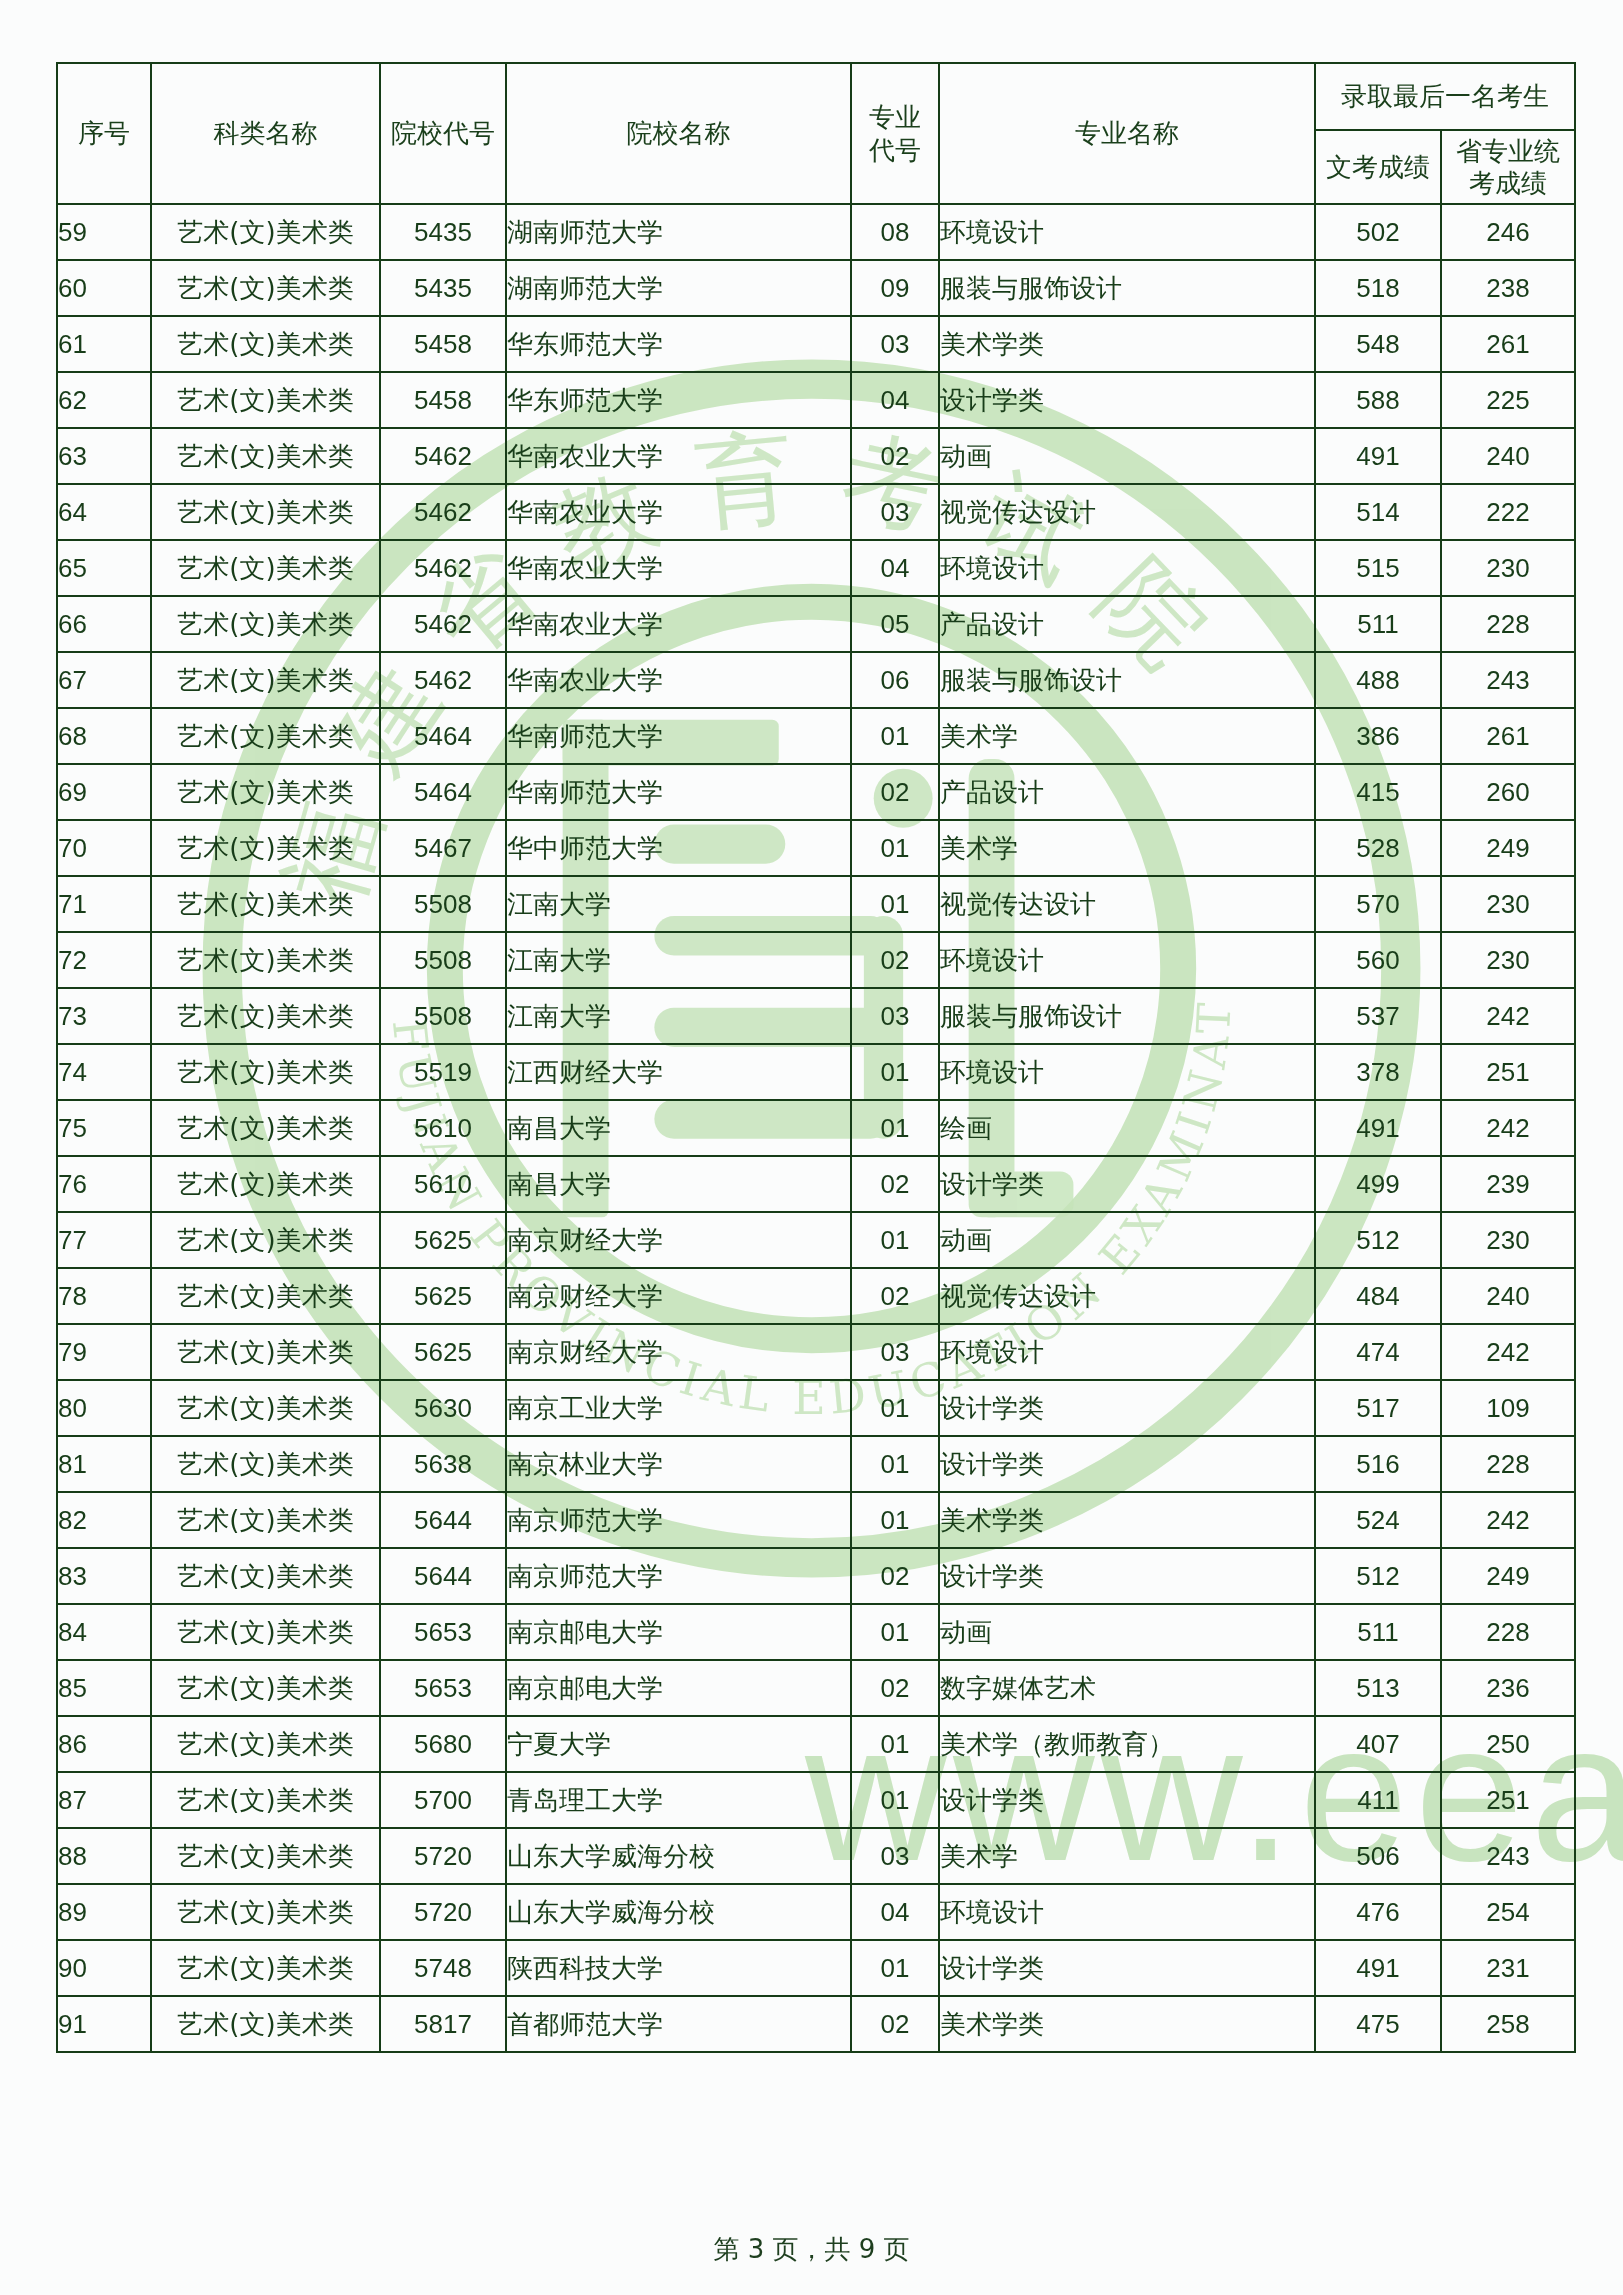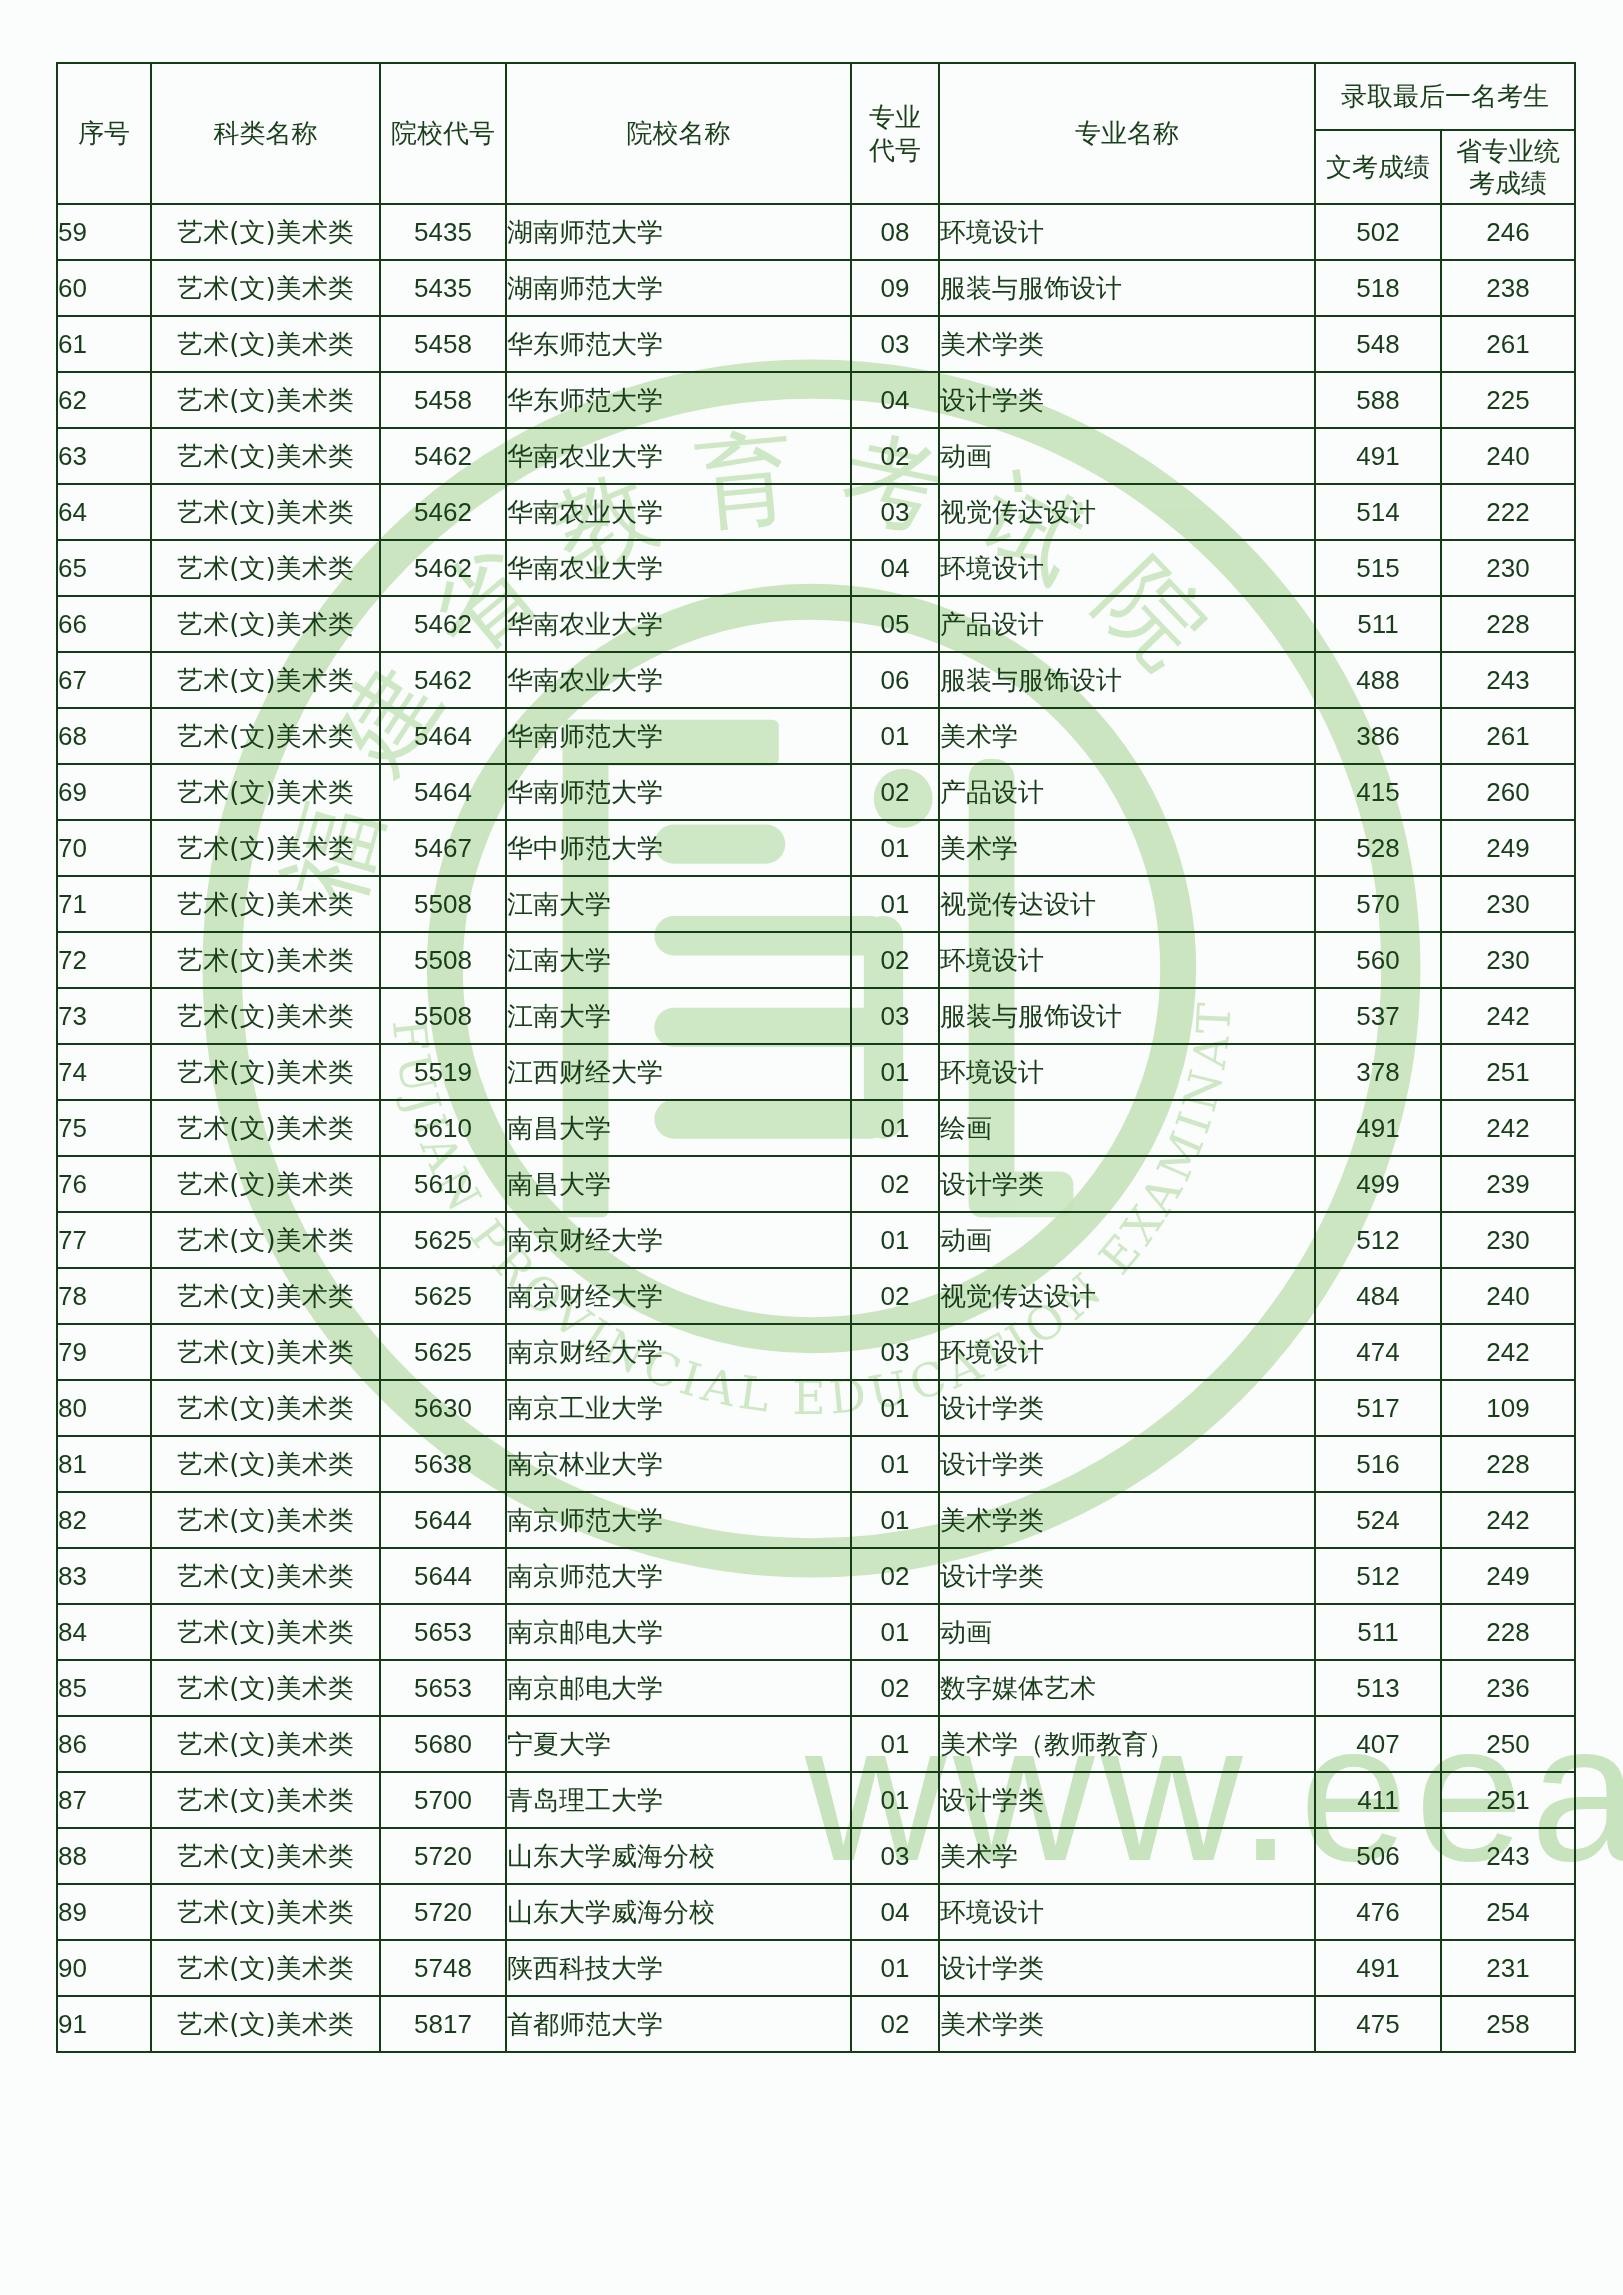--- a/index.html
+++ b/index.html
@@ -490,14 +490,15 @@
             <td class="c-name">首都师范大学</td>
             <td class="c-mcode">02</td>
             <td class="c-major">美术学类</td>
             <td class="c-wk">475</td>
             <td class="c-zy">258</td>
           </tr>
         </tbody>
     </table>
   </div>
 
+  <div class="footer">第 3 页，共 9 页</div>
 </div>
 
 
 </body></html>

